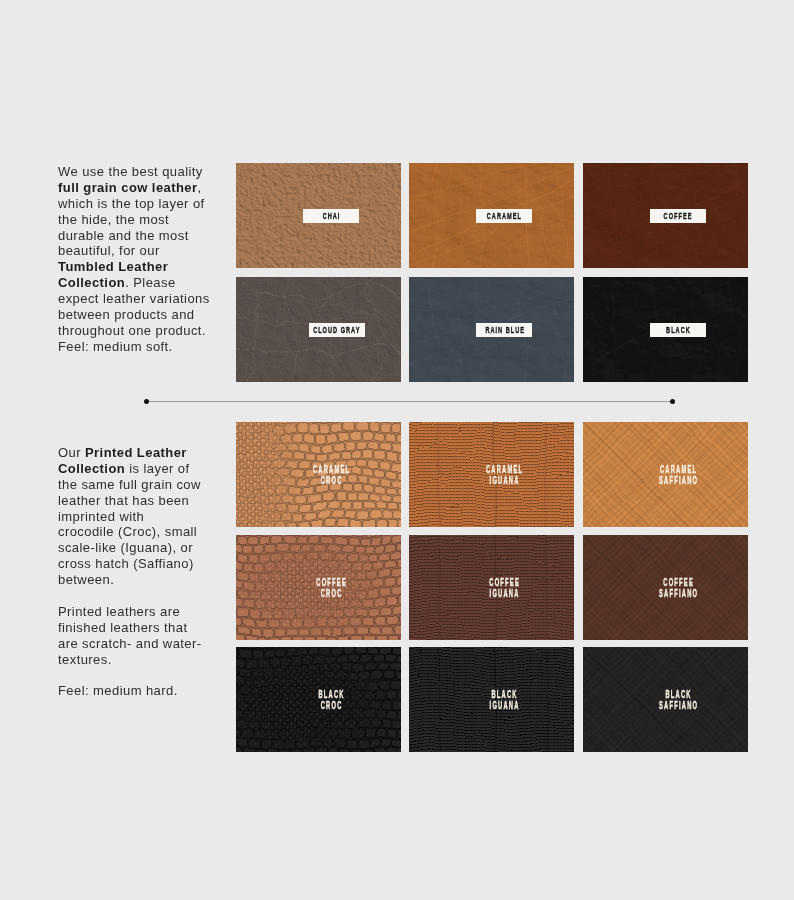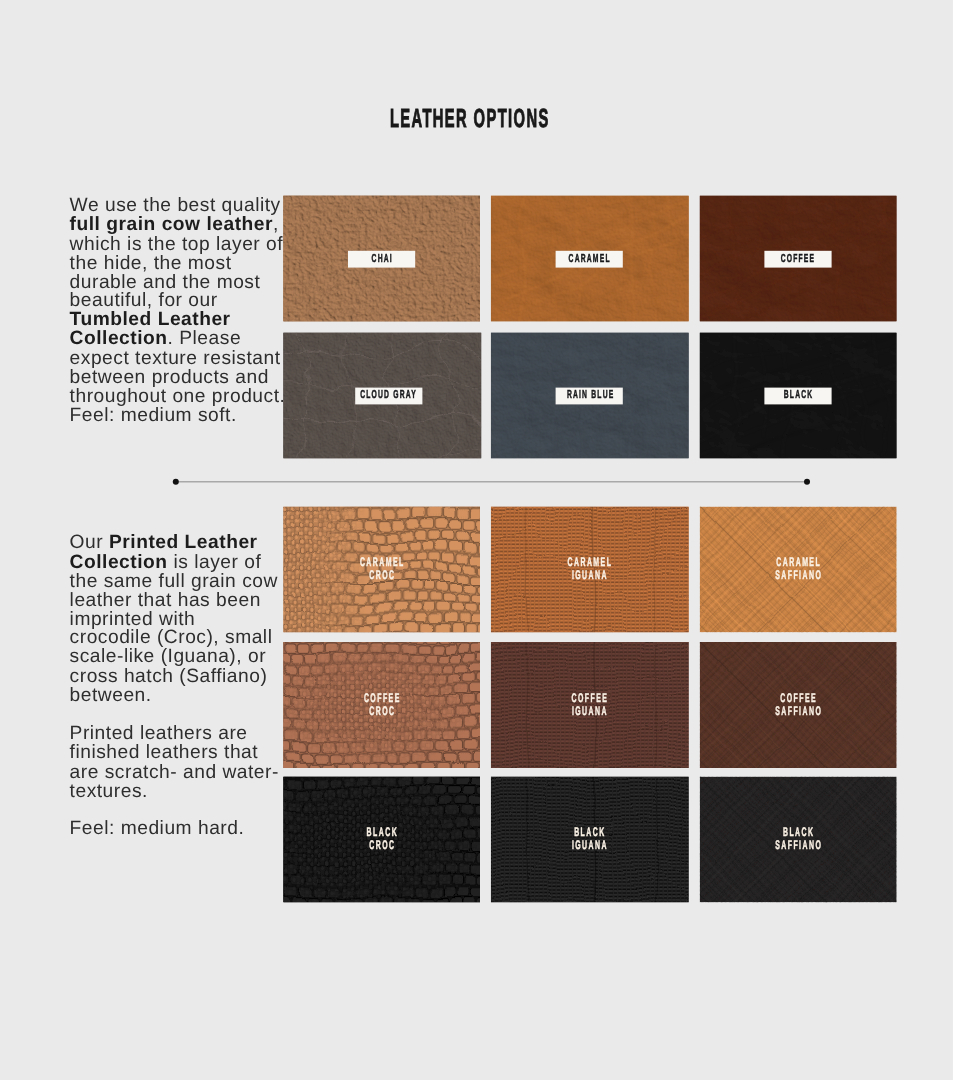--- a/index.html
+++ b/index.html
@@ -1,54 +1,53 @@
 <!DOCTYPE html>
 <html><head>
 <meta charset="utf-8">
 <style>
   html,body{margin:0;padding:0;}
   body{width:794px;height:900px;background:#eaeaea;font-family:"Liberation Sans",sans-serif;overflow:hidden;}
   .page{position:relative;width:794px;height:900px;background:#eaeaea;}
   .title{position:absolute;left:0;top:86px;width:783px;text-align:center;}
   .title span{display:inline-block;font-weight:700;font-size:21.8px;letter-spacing:2.1px;color:#191919;
     transform:scaleX(0.562);transform-origin:center;-webkit-text-stroke:0.85px #191919;}
-  .copy{position:absolute;left:58px;width:160px;font-size:16px;line-height:15.9px;letter-spacing:0.43px;color:#2e2e2e;}
+  .copy{position:absolute;left:58px;width:160px;font-size:13px;line-height:15.9px;letter-spacing:0.43px;color:#2e2e2e;}
   .copy b{font-weight:700;color:#1d1d1d;}
   .copy .ln{height:15.9px;white-space:nowrap;}
-  .swatch{position:absolute;overflow:hidden;}
+  .swatch{position:absolute;overflow:hidden;padding-left:26px;}
   .swatch svg{position:absolute;left:0;top:0;}
   .lblbox{position:absolute;left:50%;top:50%;transform:translate(-50%,-50%);background:#f7f6f3;
      width:56px;height:14px;display:flex;align-items:center;justify-content:center;}
   .lblbox span{display:block;font-weight:700;font-size:9.6px;color:#17181a;letter-spacing:1.72px;
      transform:scaleX(0.585);transform-origin:center;white-space:nowrap;-webkit-text-stroke:0.42px #17181a;
      padding-left:1.72px;}
   .lbl2{position:absolute;left:50%;top:50%;transform:translate(-50%,-50%);text-align:center;width:140px;}
   .lbl2 span{display:block;font-weight:700;font-size:10.4px;color:#fbf2e6;letter-spacing:2.2px;
      transform:scaleX(0.555);white-space:nowrap;-webkit-text-stroke:0.4px #fbf2e6;line-height:11.3px;
      padding-left:2.2px;}
   .divider{position:absolute;}
   .divider .line{position:absolute;left:0;top:2.6px;height:1.3px;background:#8f8f8f;width:100%;}
   .divider .dot{position:absolute;top:0;width:5.4px;height:5.4px;border-radius:50%;background:#111;}
 </style>
 </head>
 <body>
 
 <div class="page">
-  <div class="title"><span>LEATHER OPTIONS</span></div>
 
   <div class="copy" id="copy1" style="top:164px">
       <div class="ln"><span>We use the best quality</span></div>
       <div class="ln"><b>full grain cow leather</b><span>,</span></div>
       <div class="ln"><span>which is the top layer of</span></div>
       <div class="ln"><span>the hide, the most</span></div>
       <div class="ln"><span>durable and the most</span></div>
       <div class="ln"><span>beautiful, for our</span></div>
       <div class="ln"><b>Tumbled Leather</b></div>
       <div class="ln"><b>Collection</b><span>. Please</span></div>
-      <div class="ln"><span>expect texture resistant</span></div>
+      <div class="ln"><span>expect leather variations</span></div>
       <div class="ln"><span>between products and</span></div>
       <div class="ln"><span>throughout one product.</span></div>
       <div class="ln"><span>Feel: medium soft.</span></div>
     </div>
   <div id="grid1">
       <div class="swatch" style="left: 235.5px; top: 163px; width: 164.5px; height: 105px;">
         <svg width="165" height="105" viewBox="0 0 165 105">
           <defs>
             <filter id="tx0" x="0" y="0" width="100%" height="100%">
               <feTurbulence type="fractalNoise" baseFrequency="0.42" numOctaves="2" seed="3" result="t"></feTurbulence>

